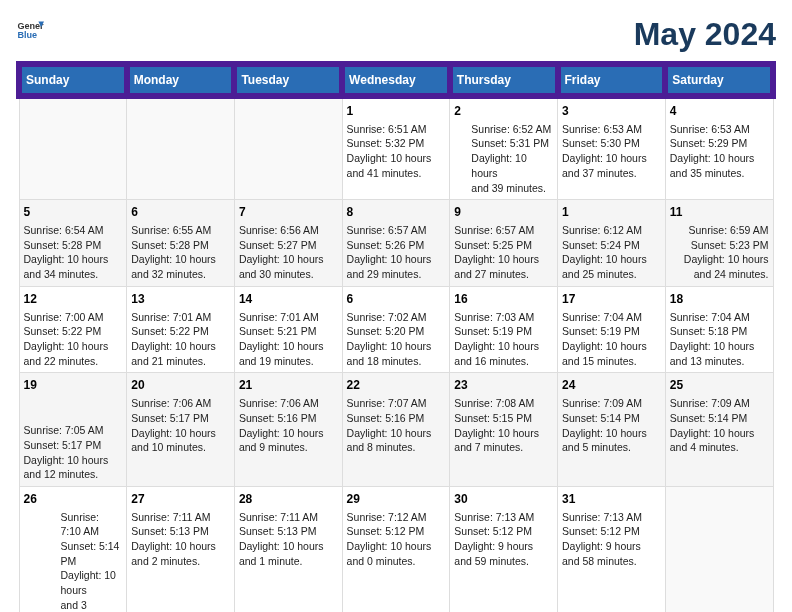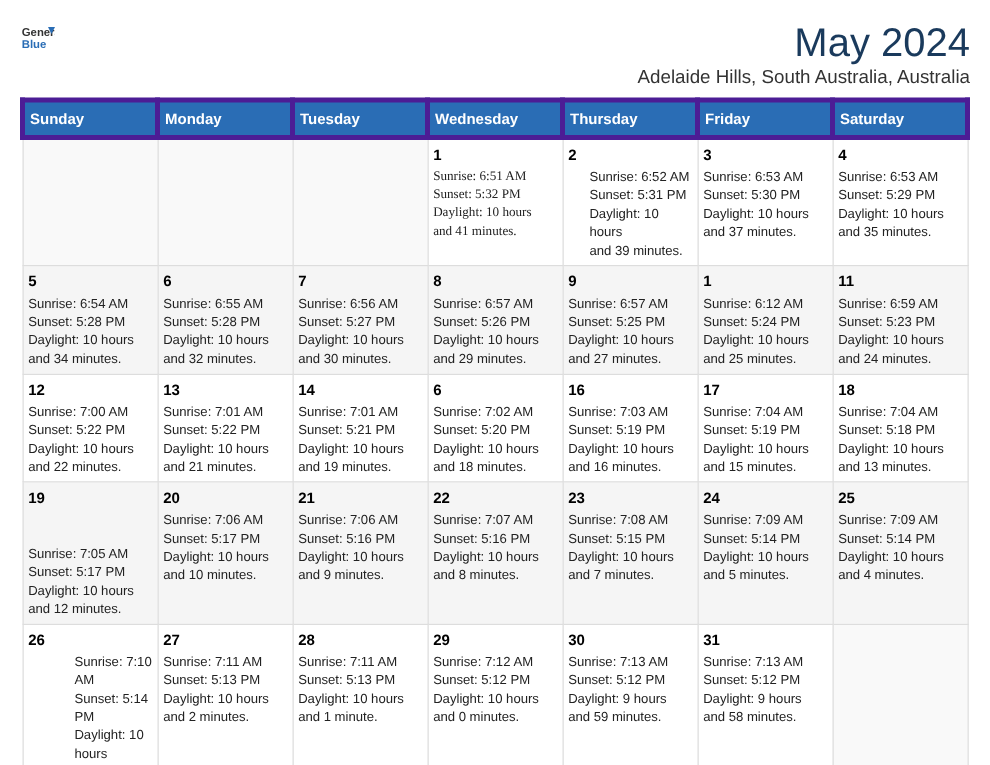--- a/index.html
+++ b/index.html
@@ -23,21 +23,21 @@
     }
     .logo-icon {
       width: 28px;
       height: 28px;
     }
     .title-block {
       text-align: right;
     }
     .main-title {
       font-size: 32px;
-      font-weight: normal;
+      font-weight: bold;
       color: #1a3a5c;
     }
     .subtitle {
       font-size: 15px;
       color: #333;
       font-weight: normal;
     }
     table {
       width: 100%;
       border-collapse: collapse;
@@ -45,21 +45,21 @@
     }
     thead tr {
       background-color: #2a6db5;
       color: #fff;
     }
     thead th {
       padding: 6px 4px;
       text-align: left;
       font-size: 12px;
       font-weight: bold;
-      border: 4px solid #4c1d95;
+      border: 6px solid #4c1d95;
     }
     tbody tr {
       border-bottom: 1px solid #ccc;
     }
     tbody tr:nth-child(even) {
       background-color: #f5f5f5;
     }
     td {
       padding: 4px 4px;
       vertical-align: top;
@@ -88,21 +88,20 @@
 <div class="header">
   <div class="logo">
     <svg class="logo-icon" viewBox="0 0 40 40">
       <text x="2" y="18" font-size="13" font-weight="bold" fill="#333" font-family="Arial">General</text>
       <text x="2" y="32" font-size="13" font-weight="bold" fill="#2a6db5" font-family="Arial">Blue</text>
       <polygon points="32,8 40,8 36,16" fill="#2a6db5"></polygon>
     </svg>
   </div>
   <div class="title-block">
     <div class="main-title">May 2024</div>
-    <div class="subtitle">Adelaide Hills, South Australia, Australia</div>
   </div>
 </div>
 
 <table>
   <thead>
     <tr>
       <th>Sunday</th>
       <th>Monday</th>
       <th>Tuesday</th>
       <th>Wednesday</th>
@@ -111,21 +110,21 @@
       <th>Saturday</th>
     </tr>
   </thead>
   <tbody id="calendar-body">
   <tr>
         <td class="empty"></td>
         <td class="empty"></td>
         <td class="empty"></td>
         <td>
           <span class="day-num">1</span>
-          <div class="cell-content" style="white-space: pre-line; font-family: Liberation Serif, serif;">Sunrise: 6:51 AM
+          <div class="cell-content" style="white-space: pre-line;">Sunrise: 6:51 AM
 Sunset: 5:32 PM
 Daylight: 10 hours
 and 41 minutes.</div>
         </td>
         <td>
           <span class="day-num">2</span>
           <div class="cell-content" style="white-space: pre-line; margin-left: 17px;">Sunrise: 6:52 AM
 Sunset: 5:31 PM
 Daylight: 10 hours
 and 39 minutes.</div>
@@ -183,21 +182,21 @@
         </td>
         <td>
           <span class="day-num">1</span>
           <div class="cell-content" style="white-space: pre-line;">Sunrise: 6:12 AM
 Sunset: 5:24 PM
 Daylight: 10 hours
 and 25 minutes.</div>
         </td>
         <td>
           <span class="day-num">11</span>
-          <div class="cell-content" style="white-space: pre-line;">Sunrise: 6:59 AM
+          <div class="cell-content" style="white-space: pre-line; text-align: right;">Sunrise: 6:59 AM
 Sunset: 5:23 PM
 Daylight: 10 hours
 and 24 minutes.</div>
         </td>
       </tr>
       <tr>
         <td>
           <span class="day-num">12</span>
           <div class="cell-content" style="white-space: pre-line;">Sunrise: 7:00 AM
 Sunset: 5:22 PM

